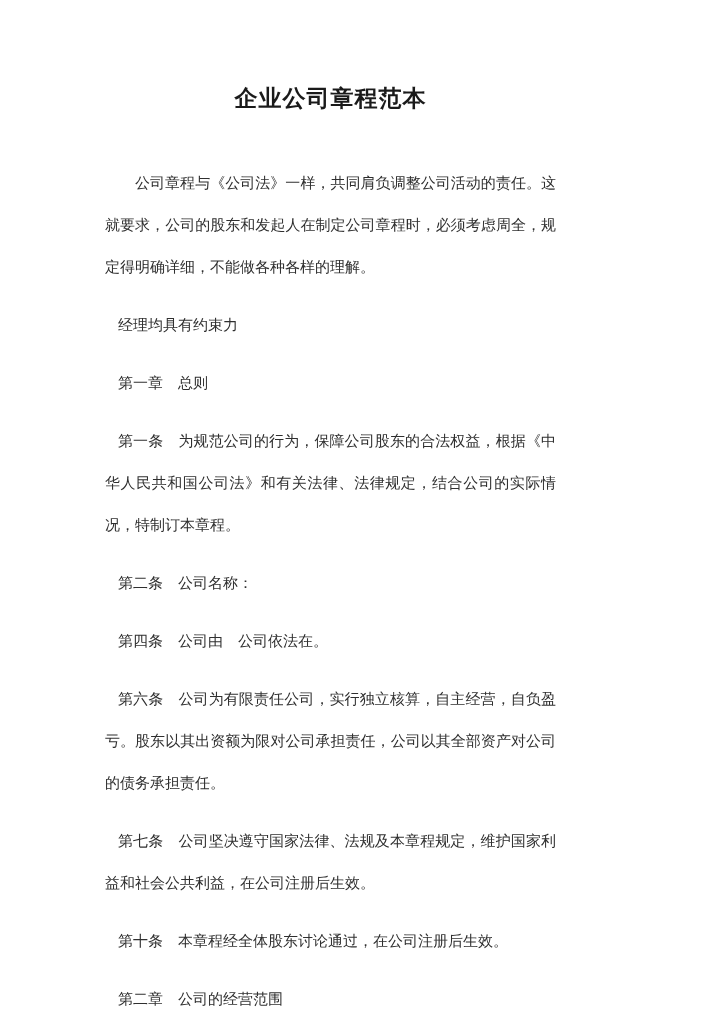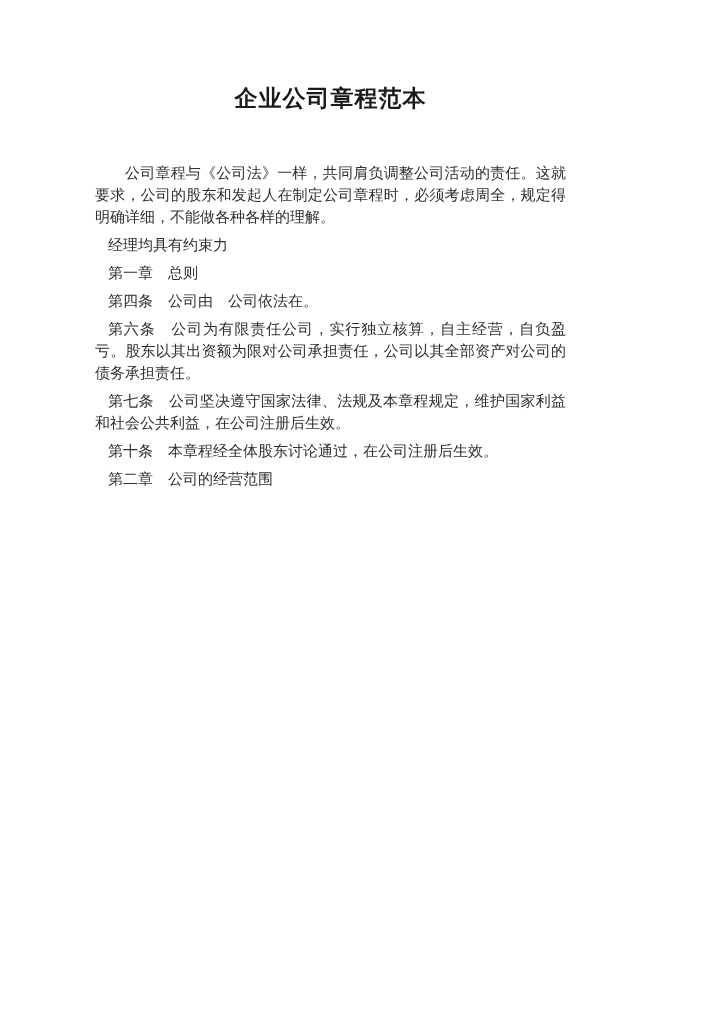--- a/index.html
+++ b/index.html
@@ -23,38 +23,40 @@
   .title{
     margin:0 0 48px 0;
     font-size:23px;
     line-height:30px;
     font-weight:bold;
     text-align:center;
     color:var(--title);
     letter-spacing:1px;
   }
   .para{
-    margin:6px;
+    margin:16px;
     font-size:15px;
-    line-height:22px;
+    line-height:42px;
     color:var(--text);
     text-align:justify;
     white-space:pre-wrap;
     word-break:break-all;
   }
   .indent-2{text-indent:30px;}
   .indent-1{text-indent:13px;}
 </style>
 </head>
 <body>
 
 <div class="page">
   <h1 class="title">企业公司章程范本</h1>
 
   <p class="para indent-2">公司章程与《公司法》一样，共同肩负调整公司活动的责任。这就要求，公司的股东和发起人在制定公司章程时，必须考虑周全，规定得明确详细，不能做各种各样的理解。</p>
   <p class="para indent-1">经理均具有约束力</p>
   <p class="para indent-1">第一章　总则</p>
+  <p class="para indent-1">第一条　为规范公司的行为，保障公司股东的合法权益，根据《中华人民共和国公司法》和有关法律、法律规定，结合公司的实际情况，特制订本章程。</p>
+  <p class="para indent-1">第二条　公司名称：</p>
   <p class="para indent-1">第四条　公司由　公司依法在。</p>
   <p class="para indent-1">第六条　公司为有限责任公司，实行独立核算，自主经营，自负盈亏。股东以其出资额为限对公司承担责任，公司以其全部资产对公司的债务承担责任。</p>
   <p class="para indent-1">第七条　公司坚决遵守国家法律、法规及本章程规定，维护国家利益和社会公共利益，在公司注册后生效。</p>
   <p class="para indent-1">第十条　本章程经全体股东讨论通过，在公司注册后生效。</p>
   <p class="para indent-1">第二章　公司的经营范围</p>
 </div>
 
 </body></html>

